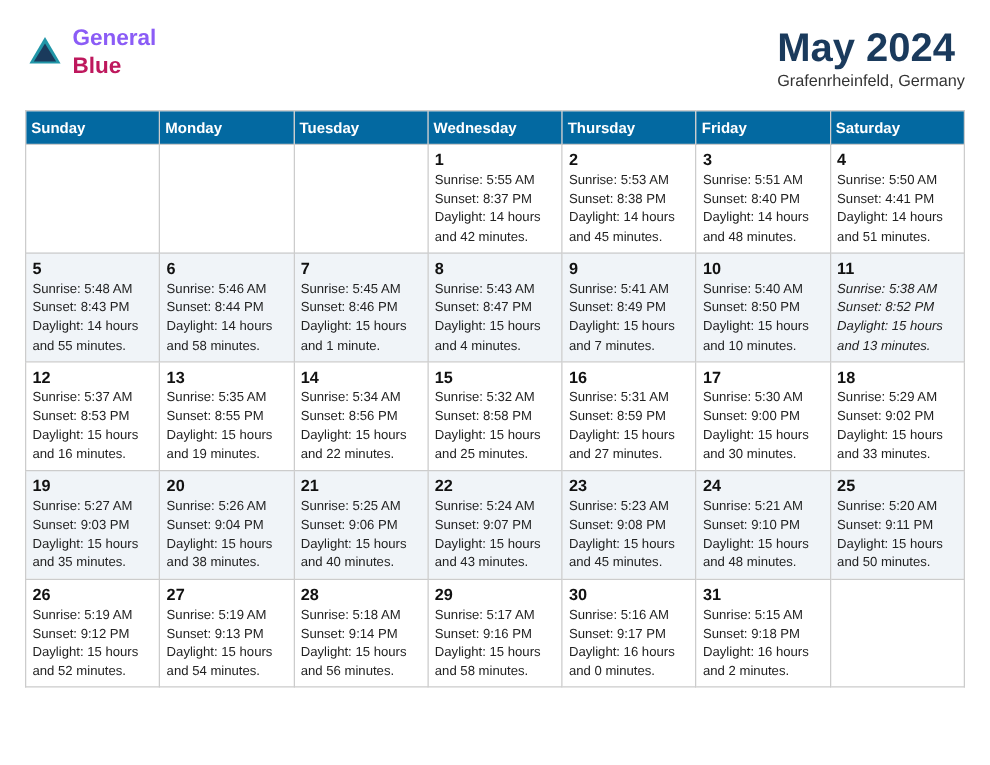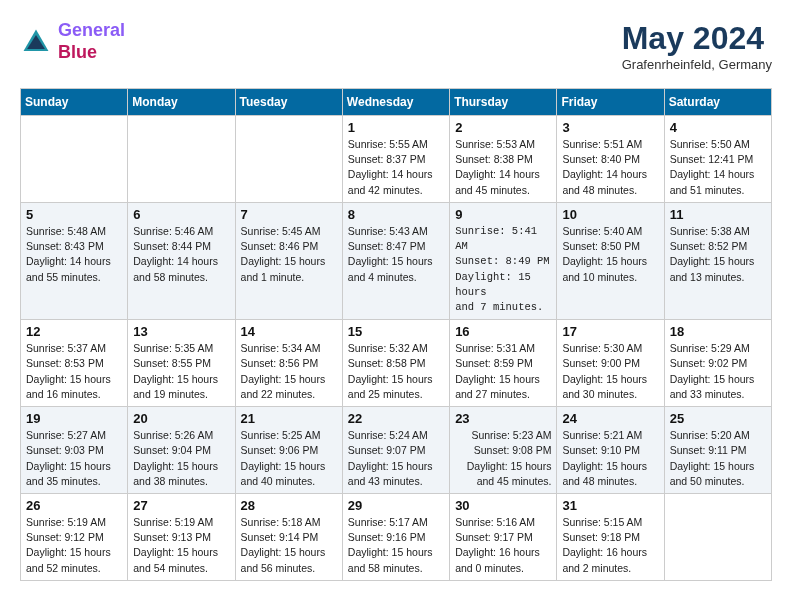--- a/index.html
+++ b/index.html
@@ -143,21 +143,21 @@
         <td>
           <div class="day-number">3</div>
           <div class="day-info" style="white-space: pre-line;">Sunrise: 5:51 AM
 Sunset: 8:40 PM
 Daylight: 14 hours
 and 48 minutes.</div>
         </td>
         <td>
           <div class="day-number">4</div>
           <div class="day-info" style="white-space: pre-line;">Sunrise: 5:50 AM
-Sunset: 12:41 PM
+Sunset: 4:41 PM
 Daylight: 14 hours
 and 51 minutes.</div>
         </td>
       </tr>
       <tr>
         <td>
           <div class="day-number">5</div>
           <div class="day-info" style="white-space: pre-line;">Sunrise: 5:48 AM
 Sunset: 8:43 PM
 Daylight: 14 hours
@@ -179,35 +179,35 @@
         </td>
         <td>
           <div class="day-number">8</div>
           <div class="day-info" style="white-space: pre-line;">Sunrise: 5:43 AM
 Sunset: 8:47 PM
 Daylight: 15 hours
 and 4 minutes.</div>
         </td>
         <td>
           <div class="day-number">9</div>
-          <div class="day-info" style="white-space: pre-line; font-family: Liberation Mono, monospace;">Sunrise: 5:41 AM
+          <div class="day-info" style="white-space: pre-line;">Sunrise: 5:41 AM
 Sunset: 8:49 PM
 Daylight: 15 hours
 and 7 minutes.</div>
         </td>
         <td>
           <div class="day-number">10</div>
           <div class="day-info" style="white-space: pre-line;">Sunrise: 5:40 AM
 Sunset: 8:50 PM
 Daylight: 15 hours
 and 10 minutes.</div>
         </td>
         <td>
           <div class="day-number">11</div>
-          <div class="day-info" style="white-space: pre-line;">Sunrise: 5:38 AM
+          <div class="day-info" style="white-space: pre-line; font-style: italic;">Sunrise: 5:38 AM
 Sunset: 8:52 PM
 Daylight: 15 hours
 and 13 minutes.</div>
         </td>
       </tr>
       <tr>
         <td>
           <div class="day-number">12</div>
           <div class="day-info" style="white-space: pre-line;">Sunrise: 5:37 AM
 Sunset: 8:53 PM
@@ -281,21 +281,21 @@
         </td>
         <td>
           <div class="day-number">22</div>
           <div class="day-info" style="white-space: pre-line;">Sunrise: 5:24 AM
 Sunset: 9:07 PM
 Daylight: 15 hours
 and 43 minutes.</div>
         </td>
         <td>
           <div class="day-number">23</div>
-          <div class="day-info" style="white-space: pre-line; text-align: right;">Sunrise: 5:23 AM
+          <div class="day-info" style="white-space: pre-line;">Sunrise: 5:23 AM
 Sunset: 9:08 PM
 Daylight: 15 hours
 and 45 minutes.</div>
         </td>
         <td>
           <div class="day-number">24</div>
           <div class="day-info" style="white-space: pre-line;">Sunrise: 5:21 AM
 Sunset: 9:10 PM
 Daylight: 15 hours
 and 48 minutes.</div>

